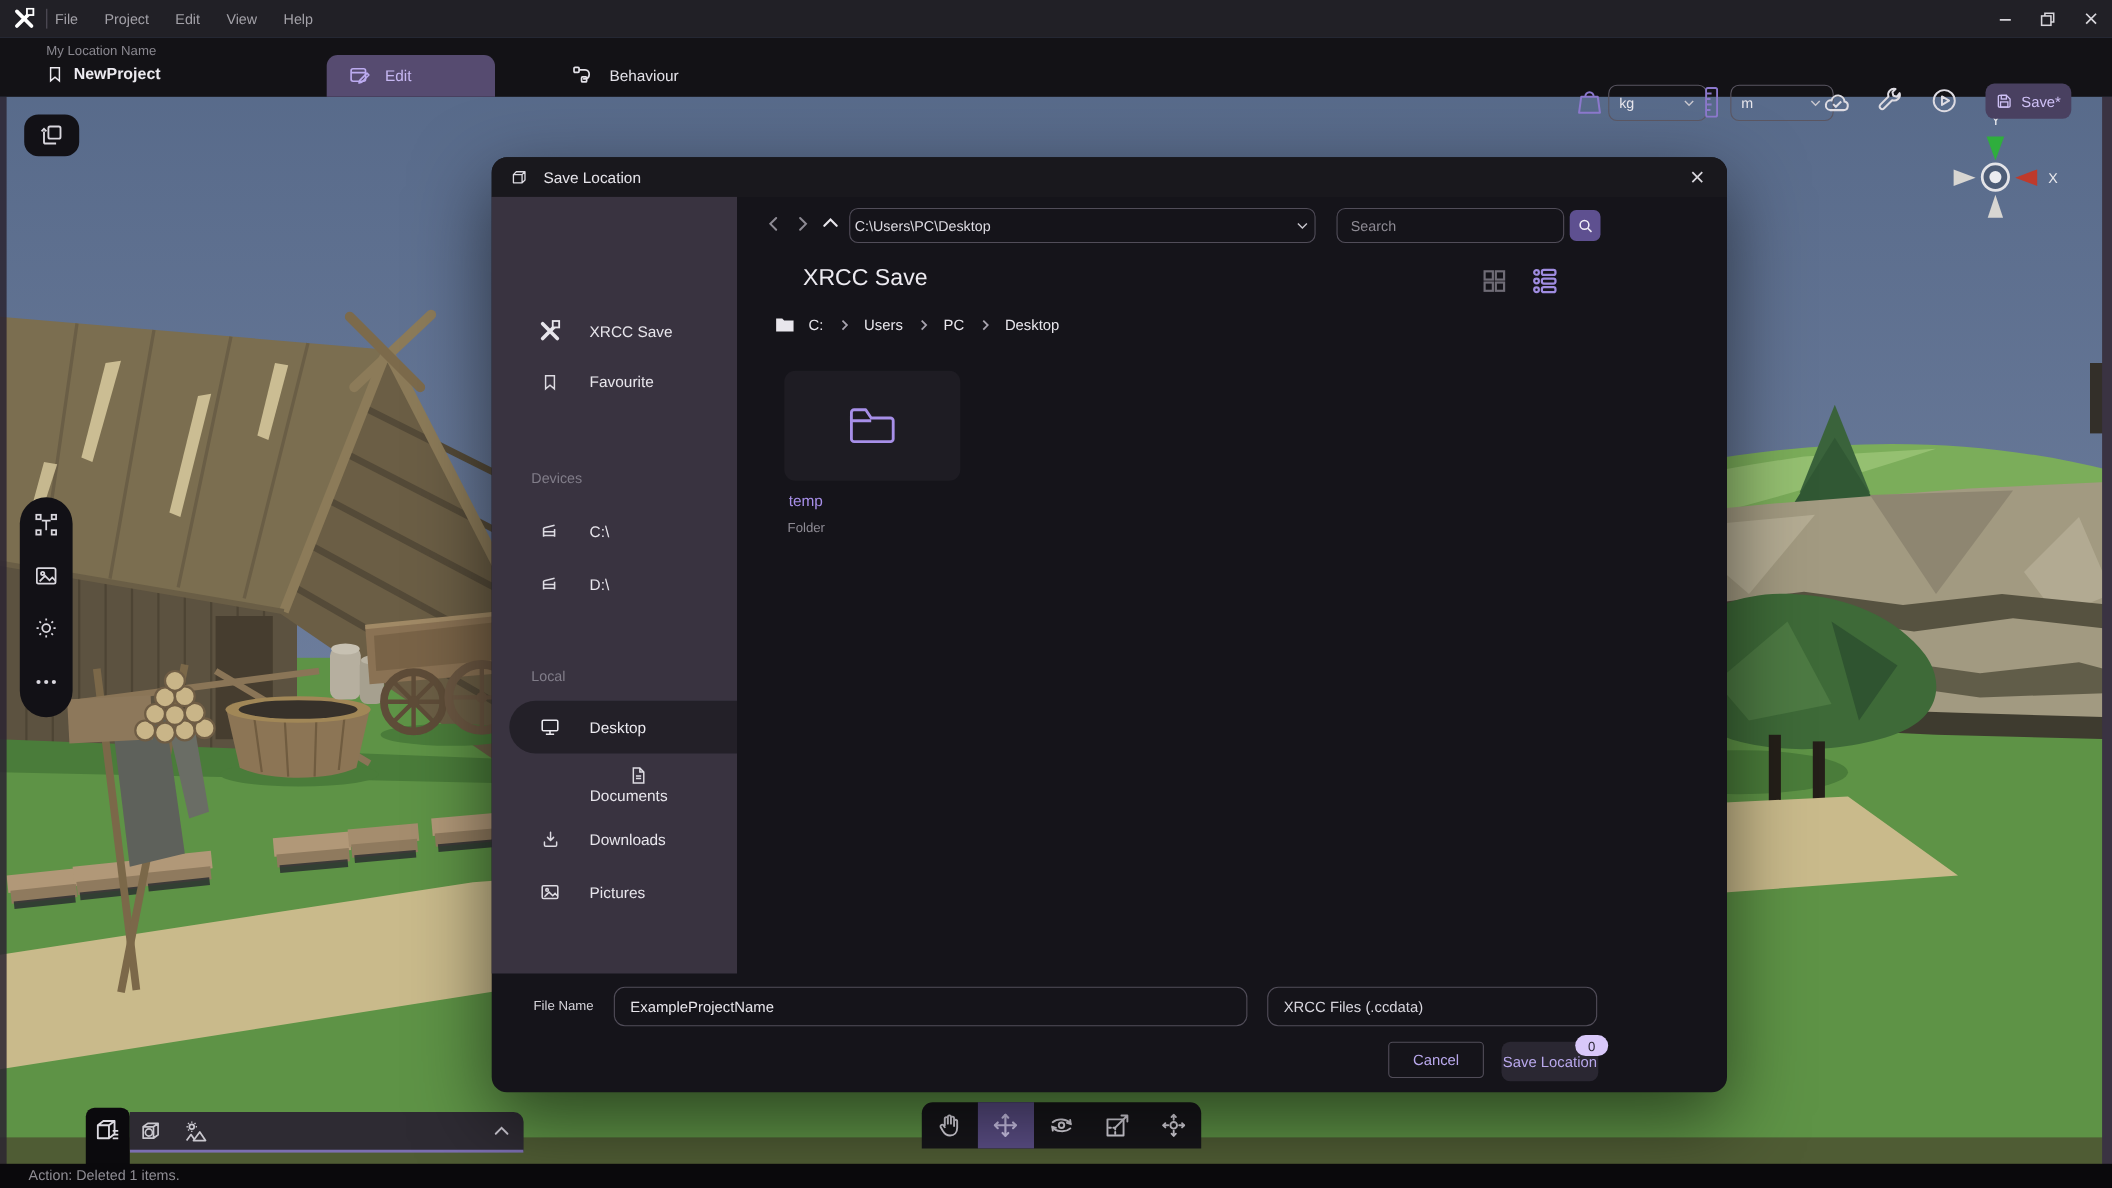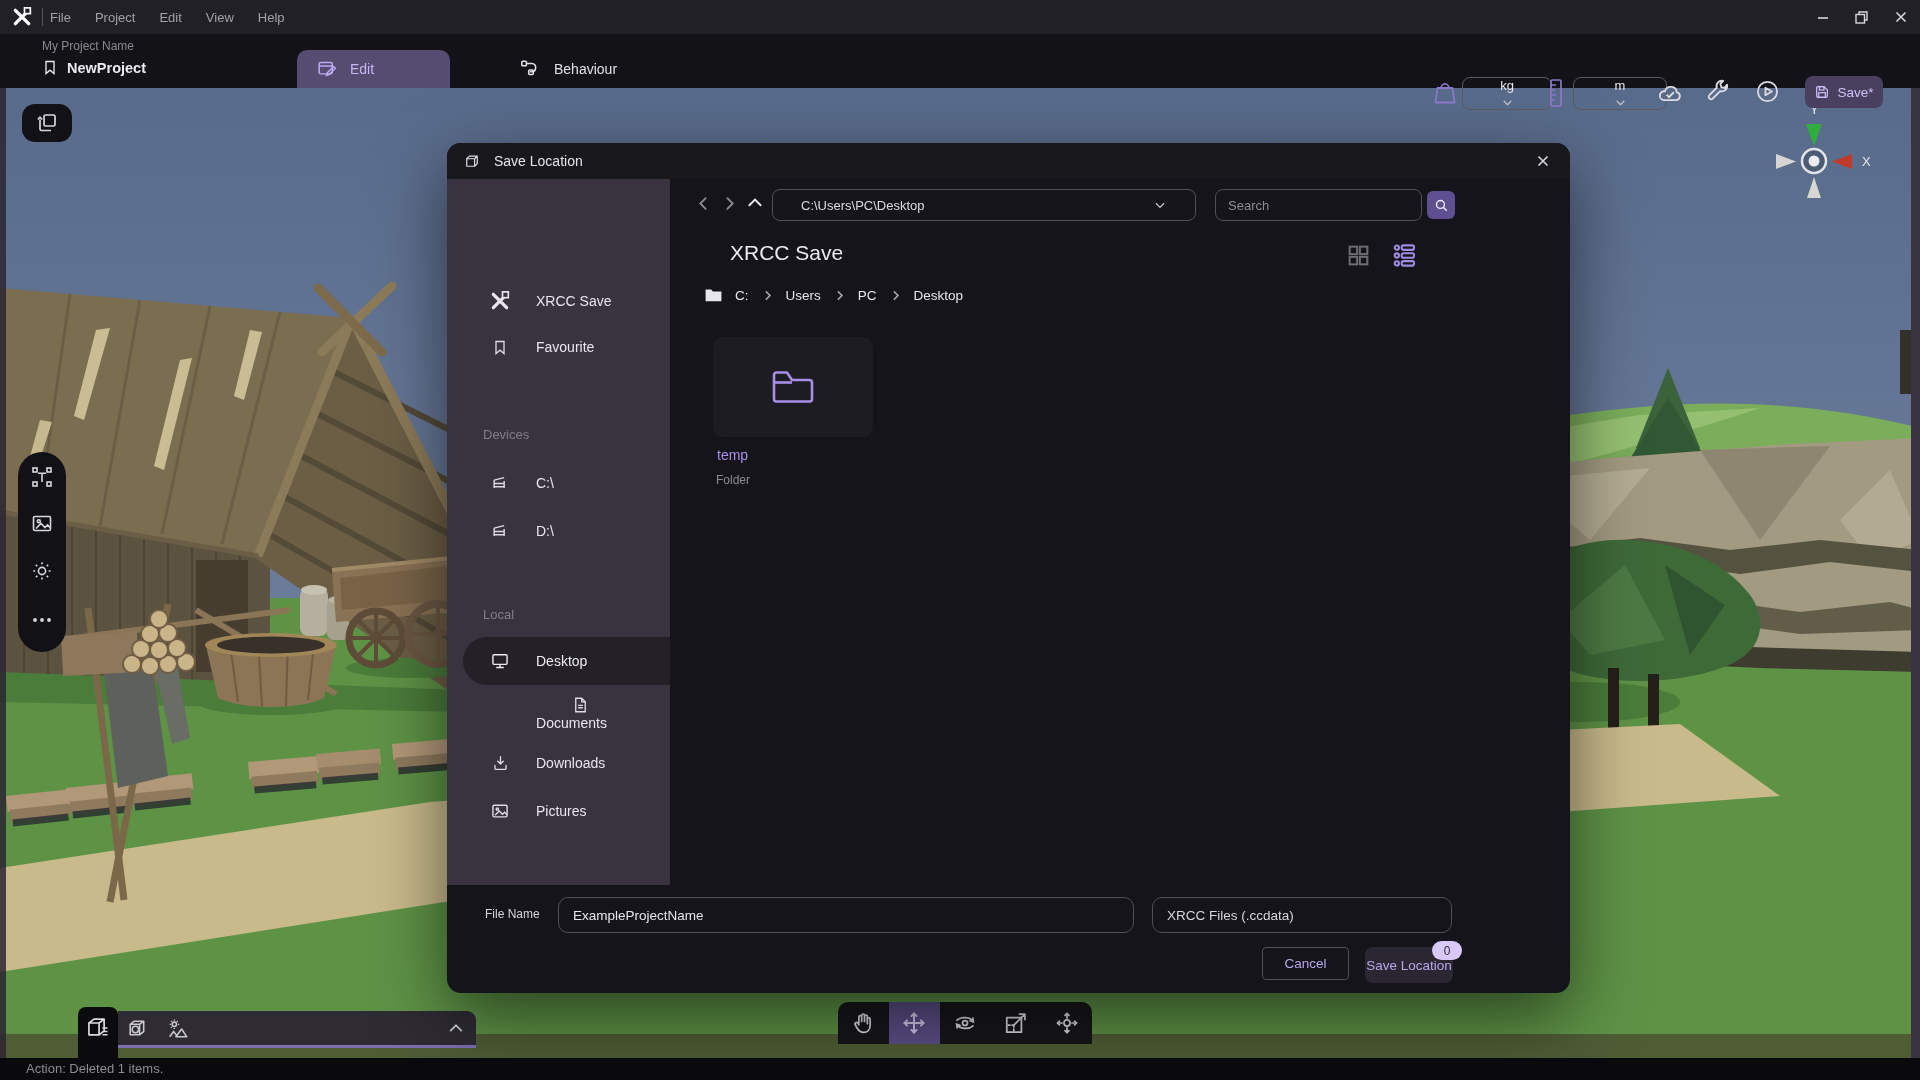--- a/index.html
+++ b/index.html
@@ -17,21 +17,21 @@
   
   .header{position:absolute;left:0;top:34px;width:1920px;height:54px;background:#131216;z-index:6;}
   .proj-label{position:absolute;left:42px;top:5px;font-size:12px;color:#8a8890;}
   .proj-row{position:absolute;left:42px;top:24px;display:flex;align-items:center;gap:9px;}
   .proj-name{font-size:14.5px;color:#eceaf0;font-weight:600;}
   .tab{position:absolute;top:16px;height:38px;display:flex;align-items:center;gap:12px;
        padding:0 20px;border-radius:10px 10px 0 0;font-size:14px;}
   .tab.active{background:#564b70;color:#c6b7f2;}
   .tab.inactive{color:#e3e1e8;}
   .unitbox{position:absolute;top:43px;height:31px;border:1px solid #5a5662;border-radius:8px;
-       display:flex;align-items:center;justify-content:space-between;padding:0 9px;font-size:13px;color:#e8e6ec;flex-direction:column;}
+       display:flex;align-items:center;justify-content:space-between;padding:0 9px;font-size:13px;color:#e8e6ec;}
   .hbtn{position:absolute;top:46px;}
   .savebtn{position:absolute;left:1805px;top:42px;width:78px;height:32px;border-radius:8px;
        background:#494060;color:#cfc1f6;display:flex;align-items:center;justify-content:center;gap:7px;font-size:13.5px;}
   
   .float-btn{position:absolute;left:22px;top:104px;width:50px;height:38px;border-radius:13px;
        background:#121116;display:flex;align-items:center;justify-content:center;z-index:3;}
   .tool-rail{position:absolute;left:18px;top:452px;width:48px;height:200px;border-radius:24px;
        background:#121116;z-index:3;}
   .rail-ic{position:absolute;left:12px;}
   .gizmo{position:absolute;left:1770px;top:96px;z-index:3;}
@@ -58,21 +58,21 @@
   .side-item{position:absolute;left:0;right:0;height:40px;display:flex;align-items:center;color:#e8e6ec;font-size:14px;}
   .side-item .ic{margin-left:43px;width:20px;display:flex;justify-content:center;}
   .side-item .lb{margin-left:26px;}
   .side-sel{position:absolute;left:16px;right:0;height:48px;border-radius:24px 0 0 24px;background:#232028;
        display:flex;align-items:center;color:#eceaf0;font-size:14px;}
   .side-sel .ic{margin-left:27px;width:20px;display:flex;justify-content:center;}
   .side-sel .lb{margin-left:26px;}
   .side-hdr{position:absolute;left:36px;font-size:13px;color:#817d89;}
   .navchev{position:absolute;top:13px;width:22px;height:22px;display:flex;align-items:center;justify-content:center;}
   .pathbox{position:absolute;left:102px;top:10px;width:424px;height:32px;border:1px solid #514d59;border-radius:8px;
-       display:flex;align-items:center;justify-content:space-between;padding:0 28px;font-size:13px;color:#dddbe2;box-sizing:border-box;}
+       display:flex;align-items:center;justify-content:space-between;padding:0 4px;font-size:13px;color:#dddbe2;box-sizing:border-box;}
   .searchbox{position:absolute;left:545px;top:10px;width:207px;height:32px;border:1px solid #514d59;border-radius:8px;
        background:transparent;box-sizing:border-box;}
   .searchbox input{width:100%;height:100%;background:transparent;border:none;outline:none;color:#e8e6ec;
        font-size:13px;padding:0 12px;font-family:"Liberation Sans",sans-serif;box-sizing:border-box;}
   .searchbox input::placeholder{color:#8d8a93;}
   .searchbtn{position:absolute;left:757px;top:12px;width:28px;height:28px;border-radius:6px;background:#5e5090;
        display:flex;align-items:center;justify-content:center;}
   .dlg-heading{position:absolute;left:60px;top:62px;font-size:21px;color:#eceaf0;}
   .viewtoggle{position:absolute;top:62px;width:28px;height:28px;display:flex;align-items:center;justify-content:center;}
   .crumbs{position:absolute;left:34px;top:108px;display:flex;align-items:center;gap:12px;font-size:13.5px;color:#e8e6ec;}
@@ -275,21 +275,21 @@
     </div>
     <div class="winbtn">
       <svg width="14" height="14" viewBox="0 0 14 14">
           <path d="M2.5 2.5 L11.5 11.5 M11.5 2.5 L2.5 11.5" stroke="#d8d6dc" stroke-width="1.6"></path>
         </svg>
     </div>
   </div>
 </div>
 
 <div class="header">
-  <div class="proj-label">My Project Name</div>
+  <div class="proj-label">My Location Name</div>
   <div class="proj-row">
     <svg width="16" height="19" viewBox="0 0 24 24">
         <path d="M6 3 h12 v18 l-6 -5 -6 5 z" fill="none" stroke="#eceaf0" stroke-width="2"></path>
       </svg>
     <span class="proj-name">NewProject</span>
   </div>
 
   <div class="tab active" style="left:297px;width:113px;">
     <svg width="21" height="21" viewBox="0 0 24 24" fill="none" stroke="#bcabf0" stroke-width="1.7">
       <rect x="2.5" y="4" width="15" height="13" rx="2"></rect>

